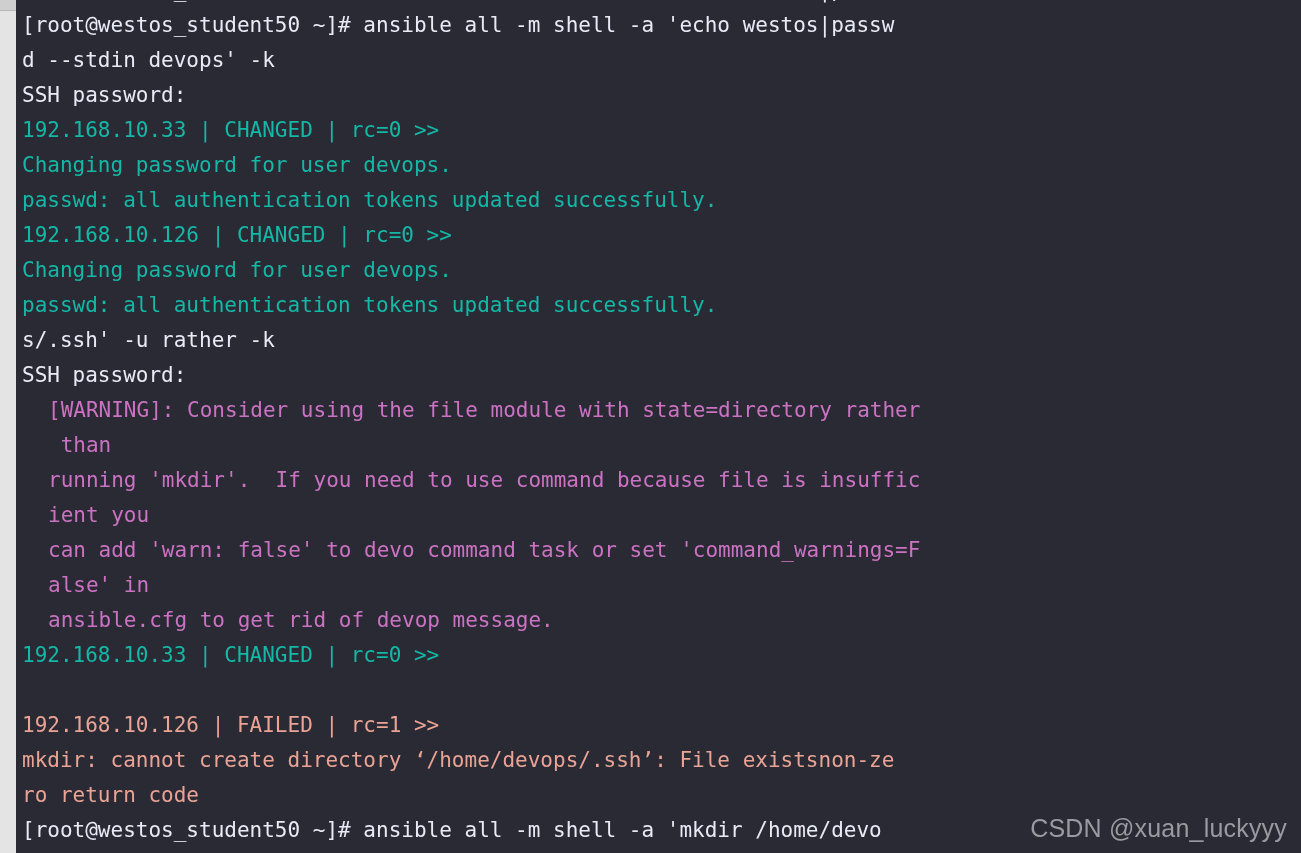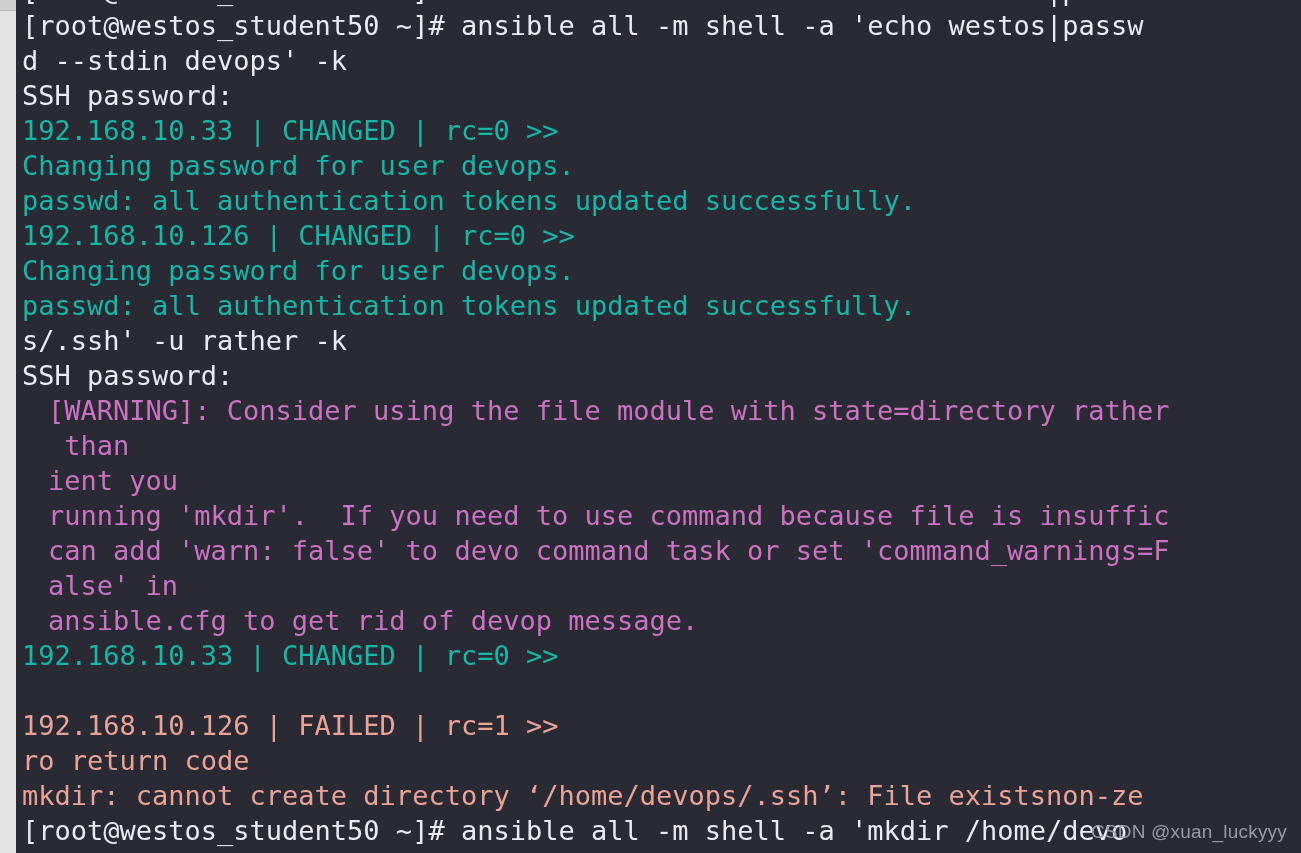--- a/index.html
+++ b/index.html
@@ -53,38 +53,38 @@
     top: -27px;
     width: 1285px;
     padding-left: 6px;
     box-sizing: border-box;
   }
 
   .term-line {
     display: block;
     height: 35px;
     line-height: 35px;
-    font-size: 27px;
+    font-size: 21px;
     letter-spacing: 0px;
     white-space: pre;
     font-family: "DejaVu Sans Mono", "Liberation Mono", monospace;
   }
 
   .c-cmd    { color: #e8ebf5; }
   .c-ok     { color: #14b8a6; }
   .c-warn   { color: #cc72c3; margin-left: 26px; }
   .c-fail   { color: #eaa394; }
   .c-blank  { color: transparent; }
 
   #watermark {
     position: absolute;
     right: 14px;
     bottom: 10px;
     color: #9a9aa2;
-    font-size: 19px;
+    font-size: 25px;
     font-family: "Liberation Sans", sans-serif;
     letter-spacing: 0.2px;
     z-index: 9;
     pointer-events: none;
   }
 </style>
 </head>
 <body>
 
 <div id="scrollbar-gutter">
@@ -100,27 +100,27 @@
       <span class="term-line c-ok">192.168.10.33 | CHANGED | rc=0 &gt;&gt;</span>
       <span class="term-line c-ok">Changing password for user devops.</span>
       <span class="term-line c-ok">passwd: all authentication tokens updated successfully.</span>
       <span class="term-line c-ok">192.168.10.126 | CHANGED | rc=0 &gt;&gt;</span>
       <span class="term-line c-ok">Changing password for user devops.</span>
       <span class="term-line c-ok">passwd: all authentication tokens updated successfully.</span>
       <span class="term-line c-cmd">s/.ssh' -u rather -k</span>
       <span class="term-line c-cmd">SSH password:</span>
       <span class="term-line c-warn">[WARNING]: Consider using the file module with state=directory rather</span>
       <span class="term-line c-warn"> than</span>
+      <span class="term-line c-warn">running 'mkdir'.  If you need to use command because file is insuffic</span>
       <span class="term-line c-warn">ient you</span>
-      <span class="term-line c-warn">running 'mkdir'.  If you need to use command because file is insuffic</span>
       <span class="term-line c-warn">can add 'warn: false' to devo command task or set 'command_warnings=F</span>
       <span class="term-line c-warn">alse' in</span>
       <span class="term-line c-warn">ansible.cfg to get rid of devop message.</span>
       <span class="term-line c-ok">192.168.10.33 | CHANGED | rc=0 &gt;&gt;</span>
       <span class="term-line c-blank"> </span>
       <span class="term-line c-fail">192.168.10.126 | FAILED | rc=1 &gt;&gt;</span>
+      <span class="term-line c-fail">mkdir: cannot create directory ‘/home/devops/.ssh’: File existsnon-ze</span>
       <span class="term-line c-fail">ro return code</span>
-      <span class="term-line c-fail">mkdir: cannot create directory ‘/home/devops/.ssh’: File existsnon-ze</span>
       <span class="term-line c-cmd">[root@westos_student50 ~]# ansible all -m shell -a 'mkdir /home/devo</span>
     </div>
 </div>
 
 <div id="watermark">CSDN @xuan_luckyyy</div>
 
 </body></html>

